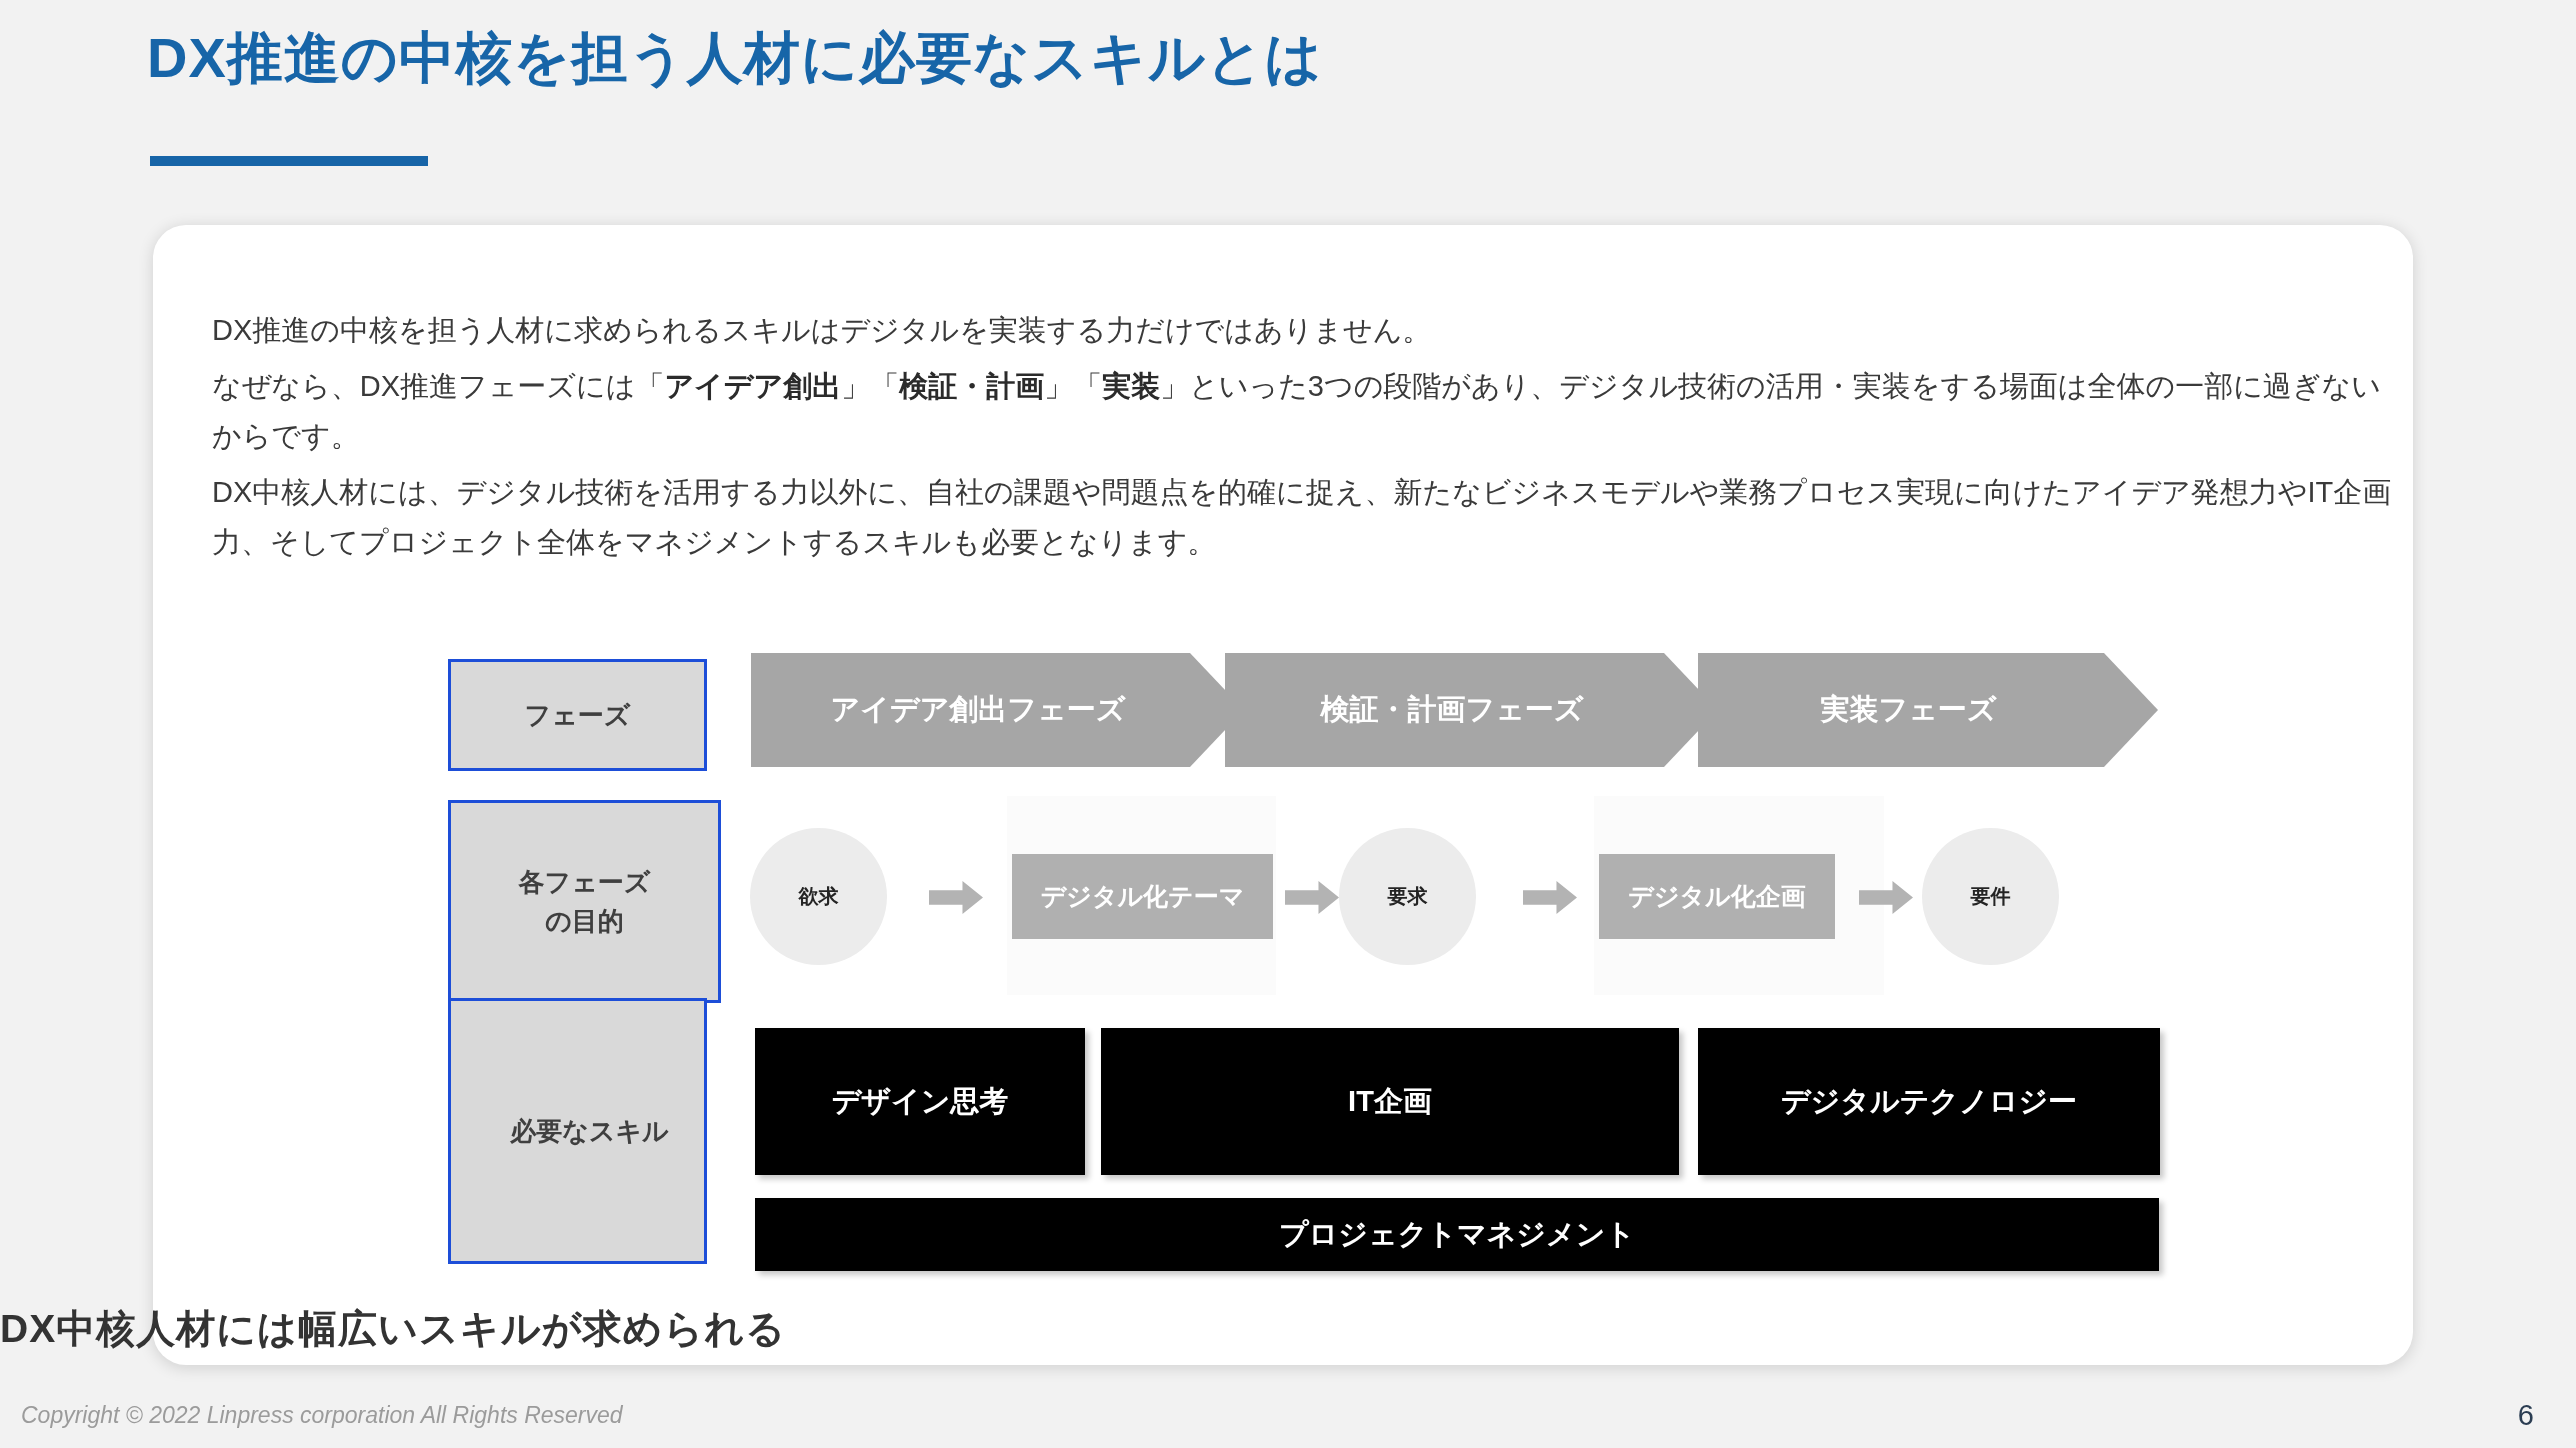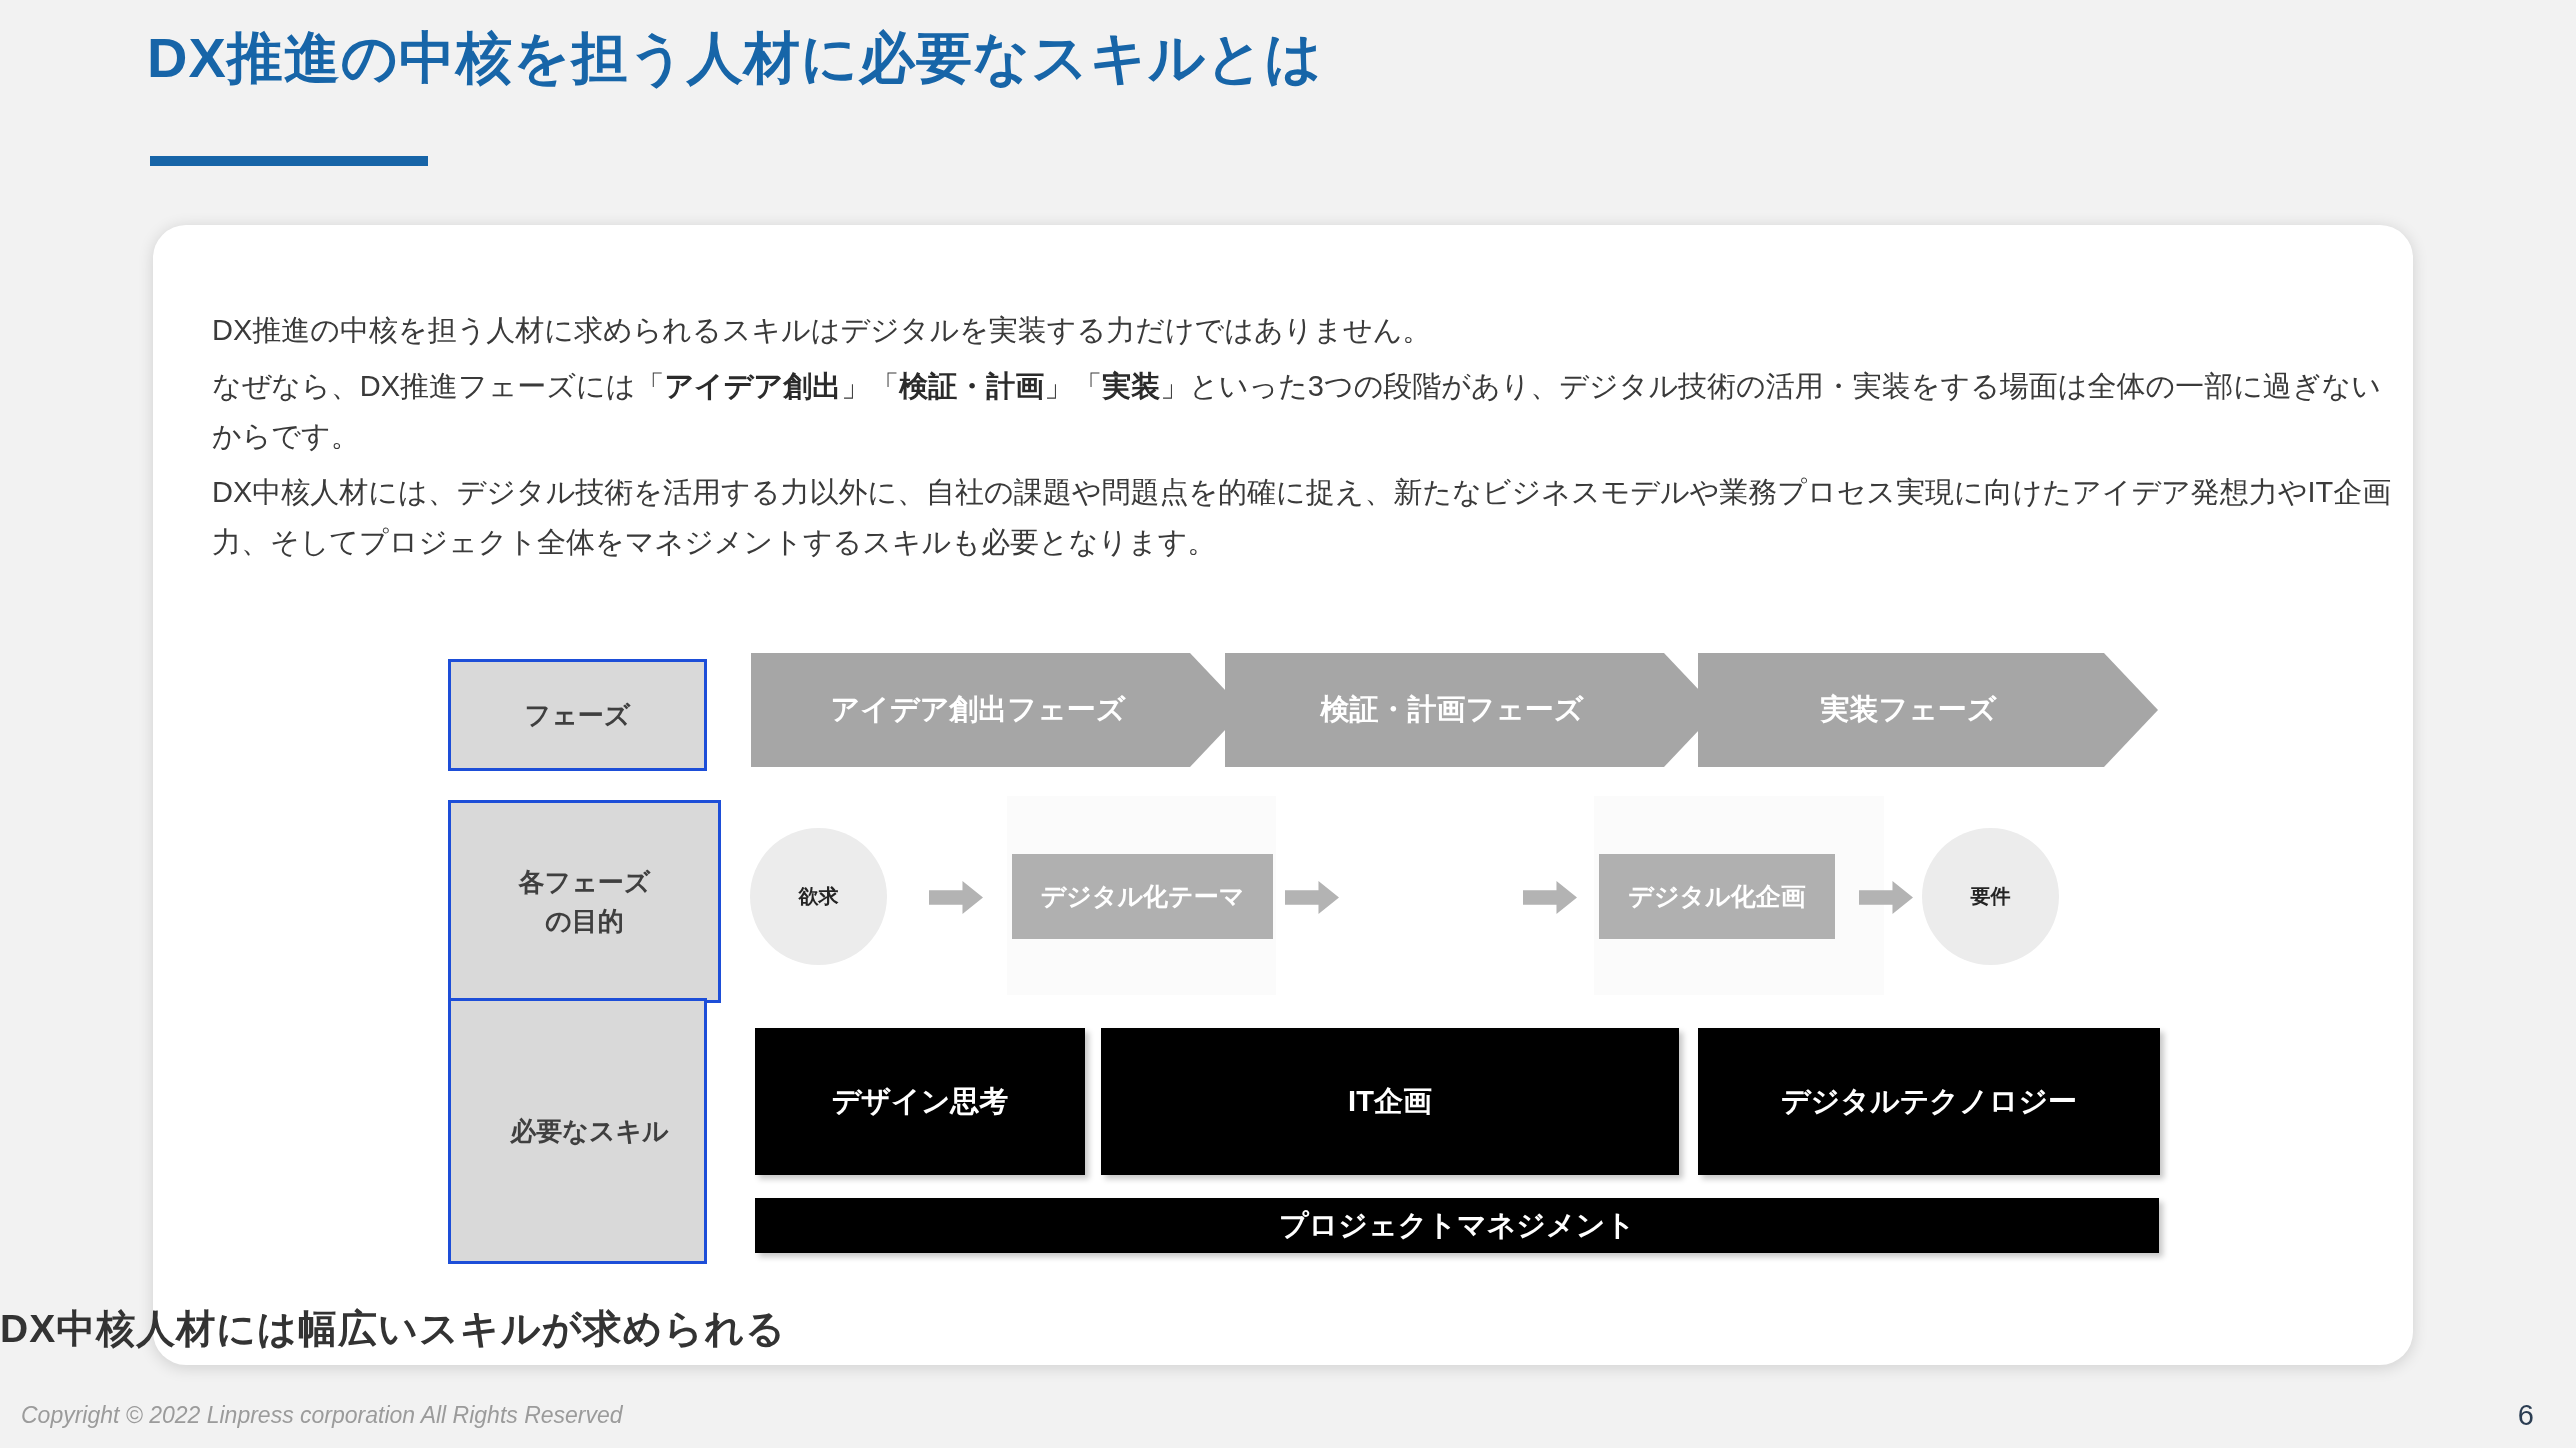--- a/index.html
+++ b/index.html
@@ -176,21 +176,21 @@
     color: #ffffff;
     font-size: 29px;
     font-weight: bold;
     white-space: nowrap;
     box-shadow: 3.9px 3.9px 5.8px rgba(0,0,0,0.22);
   }
   #skill-0 { left: 755px;  top: 1028px; width: 330px; height: 147px; }
   #skill-1 { left: 1101px; top: 1028px; width: 578px; height: 147px; }
   #skill-2 { left: 1698px; top: 1028px; width: 462px; height: 147px; }
   #skill-wide {
-    left: 755px; top: 1198px; width: 1404px; height: 55px;
+    left: 755px; top: 1198px; width: 1404px; height: 73px;
     font-size: 29px;
   }
 
   
   #diagram-caption {
     position: absolute;
     left: 0;
     top: 1302px;
     width: 2244px;
     text-align: left;
@@ -239,20 +239,21 @@
   <div class="row-label" id="label-skills">必要なスキル</div>
 
   <div class="chevron" id="chevron-0">アイデア創出フェーズ</div>
   <div class="chevron" id="chevron-1">検証・計画フェーズ</div>
   <div class="chevron" id="chevron-2">実装フェーズ</div>
 
   <div class="backing-panel" id="panel-0"></div>
   <div class="backing-panel" id="panel-1"></div>
 
   <div class="purpose-circle" id="circle-0">欲求</div>
+  <div class="purpose-circle" id="circle-1">要求</div>
   <div class="purpose-circle" id="circle-2">要件</div>
 
   <div class="purpose-box" id="pbox-0">デジタル化テーマ</div>
   <div class="purpose-box" id="pbox-1">デジタル化企画</div>
 
   <div class="flow-arrow" id="arrow-0"></div>
   <div class="flow-arrow" id="arrow-1"></div>
   <div class="flow-arrow" id="arrow-2"></div>
   <div class="flow-arrow" id="arrow-3"></div>
 

